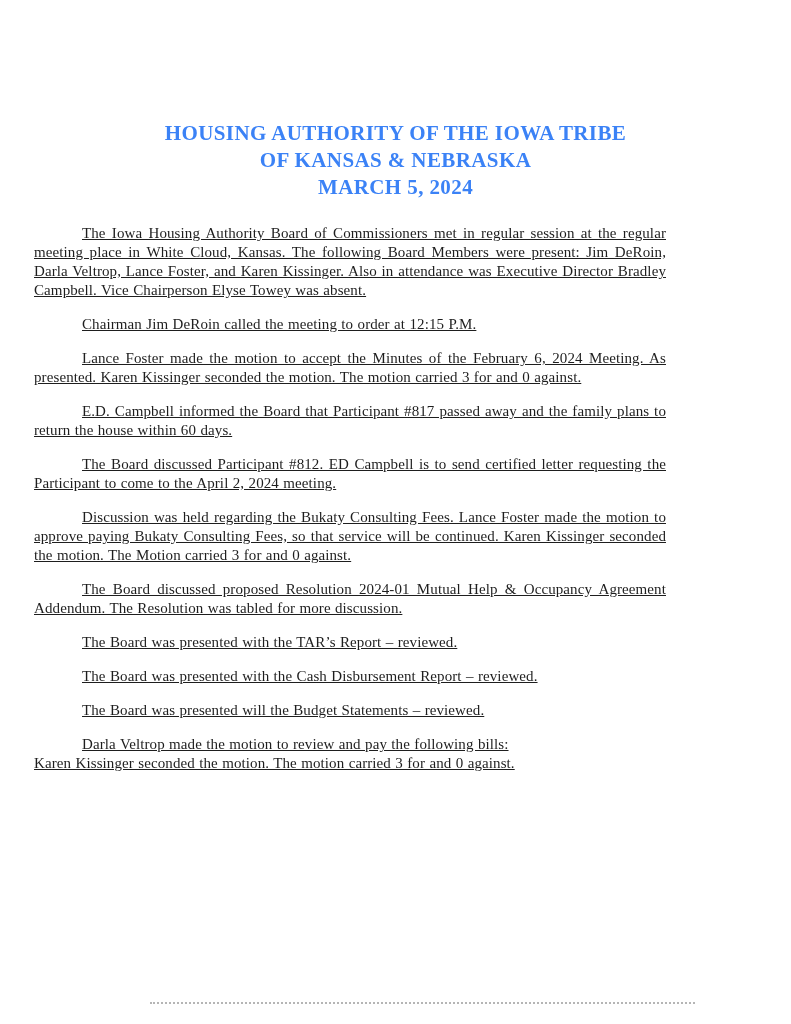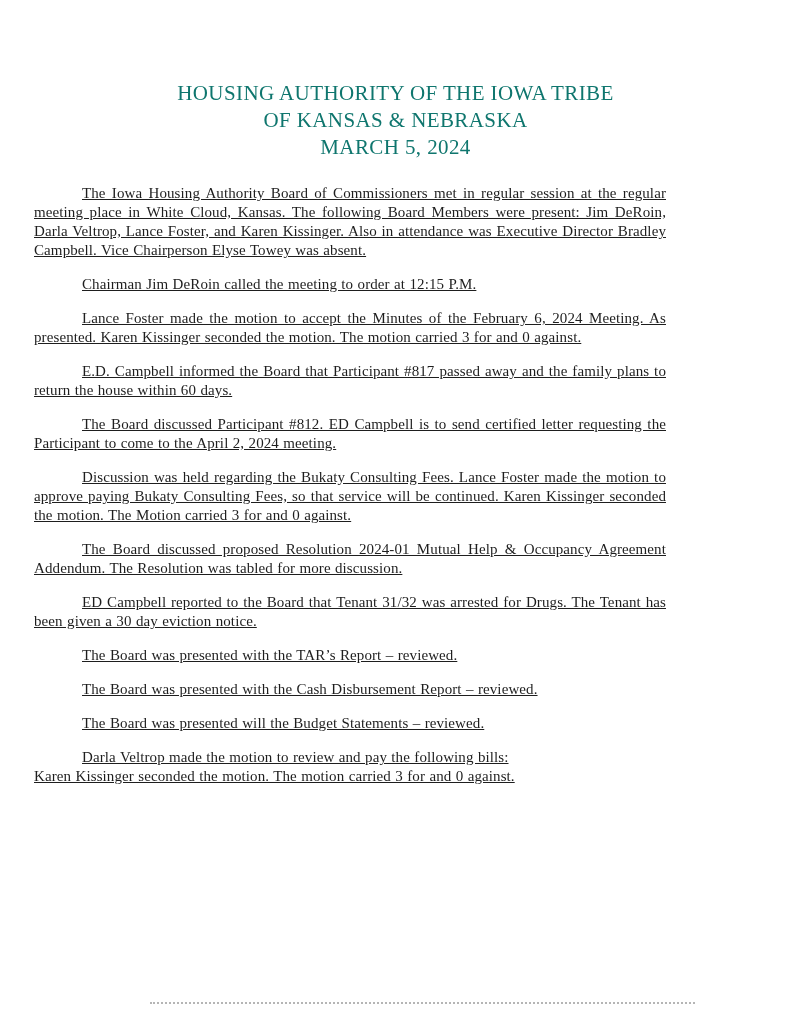--- a/index.html
+++ b/index.html
@@ -10,27 +10,27 @@
   }
   .page {
     position: relative;
     width: 791px;
     height: 1024px;
     background: #ffffff;
     overflow: hidden;
     color: #1e1e1e;
   }
   .title-block {
-    margin-top: 80px;
+    margin-top: 120px;
     text-align: center;
-    font-weight: normal;
+    font-weight: bold;
     font-size: 21px;
     line-height: 27px;
     letter-spacing: 0.4px;
-    color: #0f766e;
+    color: #3b82f6;
   }
   .body-col {
     width: 632px;
     margin-left: 34px;
     margin-top: 23px;
     font-size: 15px;
     line-height: 19px;
     text-decoration: underline;
   }
   .para {
@@ -62,21 +62,20 @@
   </div>
 
   <div class="body-col">
     <p class="para">The Iowa Housing Authority Board of Commissioners met in regular session at the regular meeting place in White Cloud, Kansas.  The following Board Members were present:  Jim DeRoin, Darla Veltrop, Lance Foster, and Karen Kissinger.  Also in attendance was Executive Director Bradley Campbell.  Vice Chairperson Elyse Towey was absent.</p>
     <p class="para">Chairman Jim DeRoin called the meeting to order at 12:15 P.M.</p>
     <p class="para">Lance Foster made the motion to accept the Minutes of the February 6, 2024 Meeting. As presented. Karen Kissinger seconded the motion.  The motion carried 3 for and 0 against.</p>
     <p class="para">E.D. Campbell informed the Board that Participant #817 passed away and the family plans to return the house within 60 days.</p>
     <p class="para">The Board discussed Participant #812.  ED Campbell is to send certified letter requesting the Participant to come to the April 2, 2024 meeting.</p>
     <p class="para">Discussion was held regarding the Bukaty Consulting Fees.  Lance Foster made the motion to approve paying Bukaty Consulting Fees, so that service will be continued.  Karen Kissinger seconded the motion.  The Motion carried 3 for and 0 against.</p>
     <p class="para">The Board discussed proposed Resolution 2024-01 Mutual Help &amp; Occupancy Agreement Addendum.  The Resolution was tabled for more discussion.</p>
-    <p class="para">ED Campbell reported to the Board that Tenant 31/32 was arrested for Drugs.  The Tenant has been given a 30 day eviction notice.</p>
     <p class="para">The Board was presented with the TAR’s Report – reviewed.</p>
     <p class="para">The Board was presented with the Cash Disbursement Report – reviewed.</p>
     <p class="para">The Board was presented will the Budget Statements – reviewed.</p>
     <p class="para">Darla Veltrop made the motion to review and pay the following bills:
 Karen Kissinger seconded the motion.  The motion carried 3 for and 0 against.</p>
   </div>
 
   <div class="scan-artifact"></div>
 
 </div>

